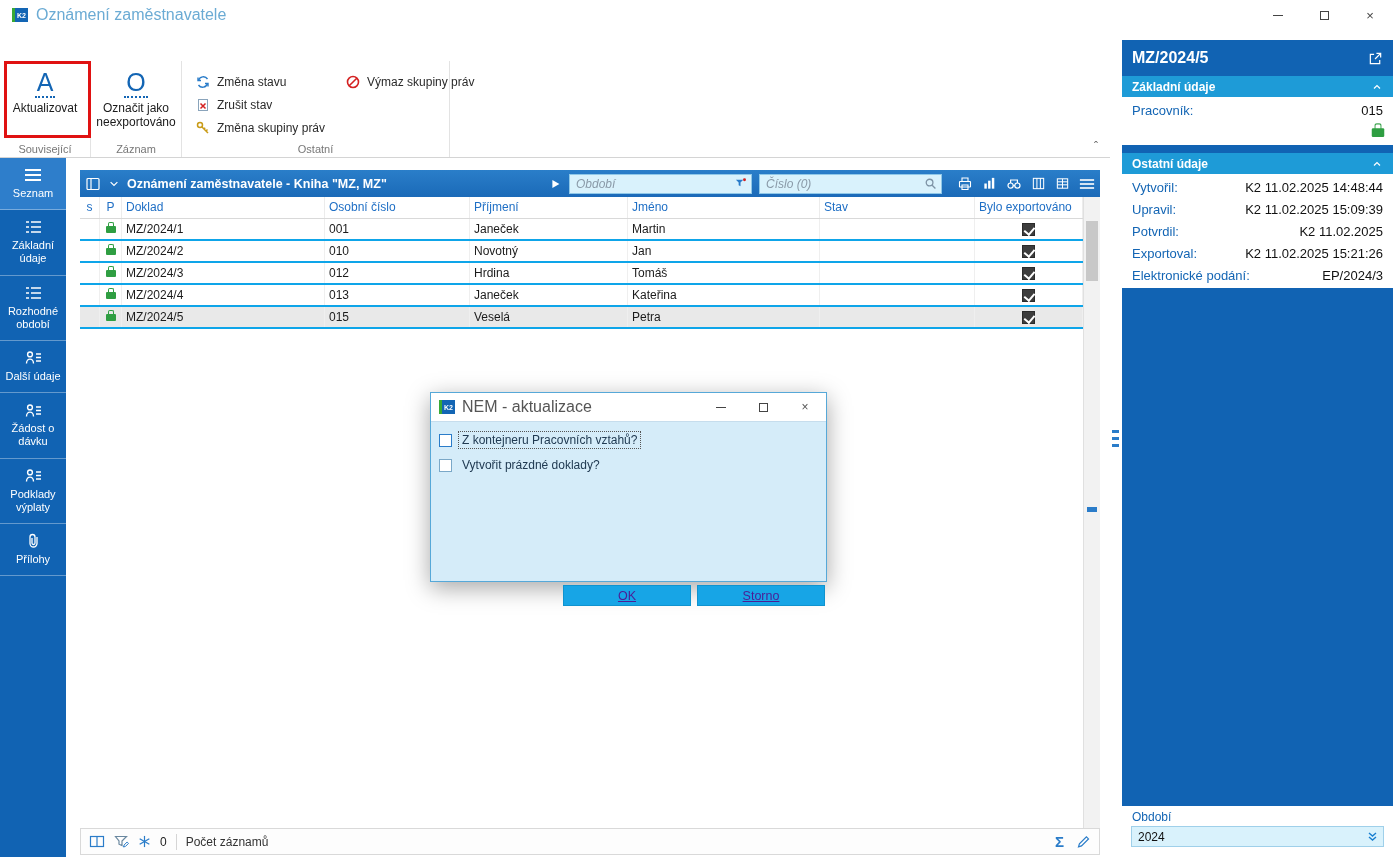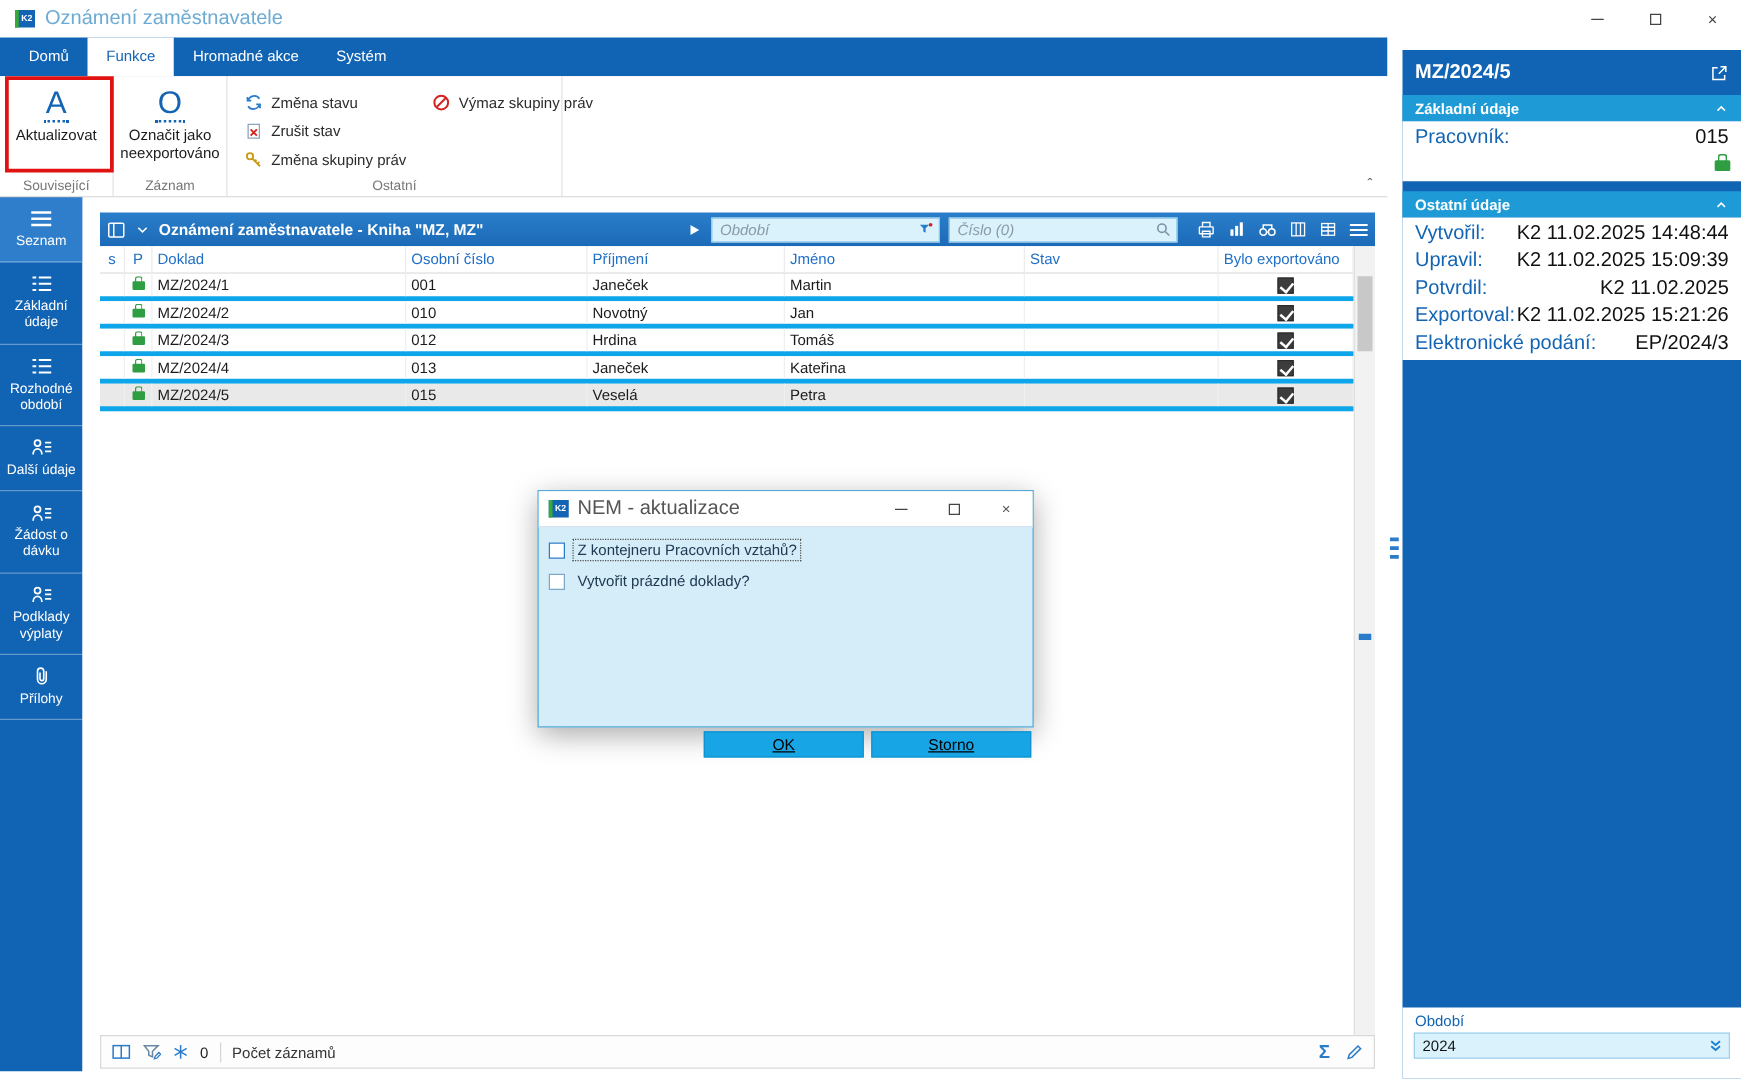--- a/index.html
+++ b/index.html
@@ -44,21 +44,21 @@
   
   .main { position:absolute; left:66px; top:158px; width:1044px; height:705px; background:#fff; }
   .grid-wrap { position:absolute; left:14px; top:12px; width:1020px; height:658px; background:#fff; }
   .grid-titlebar { height:27px; background:linear-gradient(#2a7ec9,#1b6ab8); display:flex; align-items:center; color:#fff; padding:0 5px; gap:7px; }
   .grid-title { font-weight:bold; font-size:12.5px; white-space:nowrap; }
   .filterbox { width:183px; height:20px; background:#d9f2fc; border:1px solid #8fc8e8; display:flex; align-items:center; padding:0 4px 0 6px; color:#8a9aa8; font-style:italic; font-size:12px; }
   .filterbox .ph { flex:1; }
   .tb-icons { display:flex; align-items:center; gap:9px; margin-left:8px; }
   .grid-head { display:grid; grid-template-columns:20px 22px 203px 145px 158px 192px 155px 1fr; width:1003px; height:22px; border-bottom:1px solid #d9d9d9; background:#fff; }
   .grid-head div { color:#1f6fc5; font-size:12px; padding:3px 4px; border-right:1px solid #ececec; overflow:hidden; white-space:nowrap; }
-  .grid-row { display:grid; grid-template-columns:20px 22px 203px 145px 158px 192px 155px 1fr; width:1003px; height:22px; border-bottom:4px solid #0ea5e9; background:#fff; }
+  .grid-row { display:grid; grid-template-columns:20px 22px 203px 145px 158px 192px 155px 1fr; width:1003px; height:22px; border-bottom:2px solid #0ea5e9; background:#fff; }
   .grid-row.selected { background:#e9e9e9; }
   .grid-row div { font-size:12px; padding:3px 4px; border-right:1px solid #efefef; overflow:hidden; white-space:nowrap; color:#1b1b1b; display:flex; align-items:center; }
   .cell-c { justify-content:center; }
   .lock { width:10px; height:7px; background:#2f9e42; border-radius:1px; position:relative; display:inline-block; }
   .lock::before { content:""; position:absolute; left:2px; top:-4px; width:4px; height:4px; border:1.5px solid #2f9e42; border-bottom:0; border-radius:2px 2px 0 0; }
   .chk { width:13px; height:13px; background:#3d3d3d; border:1px solid #2b2b2b; position:relative; display:inline-block; }
   .chk::after { content:""; position:absolute; left:3px; top:1px; width:5px; height:8px; border:solid #fff; border-width:0 2px 2px 0; transform:rotate(40deg); }
   .vscroll { position:absolute; right:0; top:27px; bottom:0; width:17px; background:#f2f2f2; border-left:1px solid #e0e0e0; }
   .vthumb { position:absolute; left:2px; right:2px; top:24px; height:60px; background:#c8c8c8; }
   .vmark { position:absolute; left:3px; right:3px; top:310px; height:5px; background:#2a7cc9; }
@@ -74,21 +74,21 @@
   .splitter { position:absolute; left:1110px; top:30px; width:12px; height:833px; background:#fff; }
   .grip { position:absolute; left:2px; width:7px; height:3px; background:#2a7cc9; }
 
   
   .panel { position:absolute; left:1122px; top:40px; width:271px; height:823px; background:#1163b3; display:flex; flex-direction:column; }
   .panel-title { height:36px; display:flex; align-items:center; padding:0 10px; color:#fff; font-size:16px; font-weight:bold; }
   .panel-title .ext { margin-left:auto; }
   .sec-head { height:21px; background:#1e9bd7; color:#fff; font-weight:bold; font-size:12px; display:flex; align-items:center; padding:0 10px; }
   .sec-head .chev { margin-left:auto; }
   .sec-block { background:#fff; padding:2px 0; }
-  .kv { display:flex; justify-content:space-between; align-items:center; padding:3px 10px; font-size:16px; height:22px;text-align:right; }
+  .kv { display:flex; justify-content:space-between; align-items:center; padding:3px 10px; font-size:13px; height:22px;text-align:right; }
   .kv .k { color:#1365b4; }
   .kv .v { color:#111; }
   .gap8 { height:8px; }
   .filler { flex:1; }
   .nast-block { background:#fff; flex:0 0 57px; }
   .nast-label { color:#1365b4; font-size:12px; padding:4px 10px 2px; }
   .nast-input { margin:0 9px; height:21px; background:#d9f2fc; border:1px solid #9fd0ea; display:flex; align-items:center; padding:0 4px 0 6px; font-size:12px; color:#111; }
   .nast-input .val { flex:1; }
 
   
@@ -97,21 +97,21 @@
   .dlg-title { color:#555; font-size:16px; }
   .dlg-controls { margin-left:auto; display:flex; height:29px; }
   .dlg-btnwin { width:42px; display:flex; align-items:center; justify-content:center; color:#555; font-size:12px; }
   .dlg-body { position:relative; height:188px; padding:10px 8px; }
   .cbrow { display:flex; align-items:center; gap:7px; margin-bottom:9px; }
   .cb { width:13px; height:13px; background:#fff; border:1px solid #7aa8c8; display:inline-block; }
   .cb.focus { border:1px solid #2a7cc9; }
   .dlg-label { font-size:12px; color:#203a52; padding:1px 3px; }
   .dlg-label.focus { outline:1px dotted #555; }
   .dlg-btns { position:absolute; right:1px; bottom:4px; display:flex; gap:6px; }
-  .dlg-btn { width:128px; height:21px; background:#17a5e6; border:1px solid #0f93cf; color:#000000; font-size:12.5px; display:flex; align-items:center; justify-content:center; text-decoration:underline; }
+  .dlg-btn { width:128px; height:21px; background:#17a5e6; border:1px solid #0f93cf; color:#4c1d95; font-size:12.5px; display:flex; align-items:center; justify-content:center; text-decoration:underline; }
 
   svg { display:block; }
 </style>
 </head>
 <body>
 
 <div class="app">
 
   <div class="titlebar">
     <span class="k2logo">K2</span>
@@ -122,26 +122,20 @@
         </div>
       <div class="win-btn">
           <span class="glyph-max"></span>
         </div>
       <div class="win-btn">
           <span>×</span>
         </div>
     </div>
   </div>
 
-  <div class="tabbar">
-    <div class="tab">Domů</div>
-    <div class="tab active">Funkce</div>
-    <div class="tab">Hromadné akce</div>
-    <div class="tab">Systém</div>
-  </div>
 
   <div class="ribbon">
     <div class="highlight-box"></div>
     <div class="ribbon-inner">
       <div class="rgroup">
         <div class="bigbtn">
           <span class="bletter">A</span>
           <div class="blabel">Aktualizovat</div>
         </div>
         <div class="rgroup-label">Související</div>

